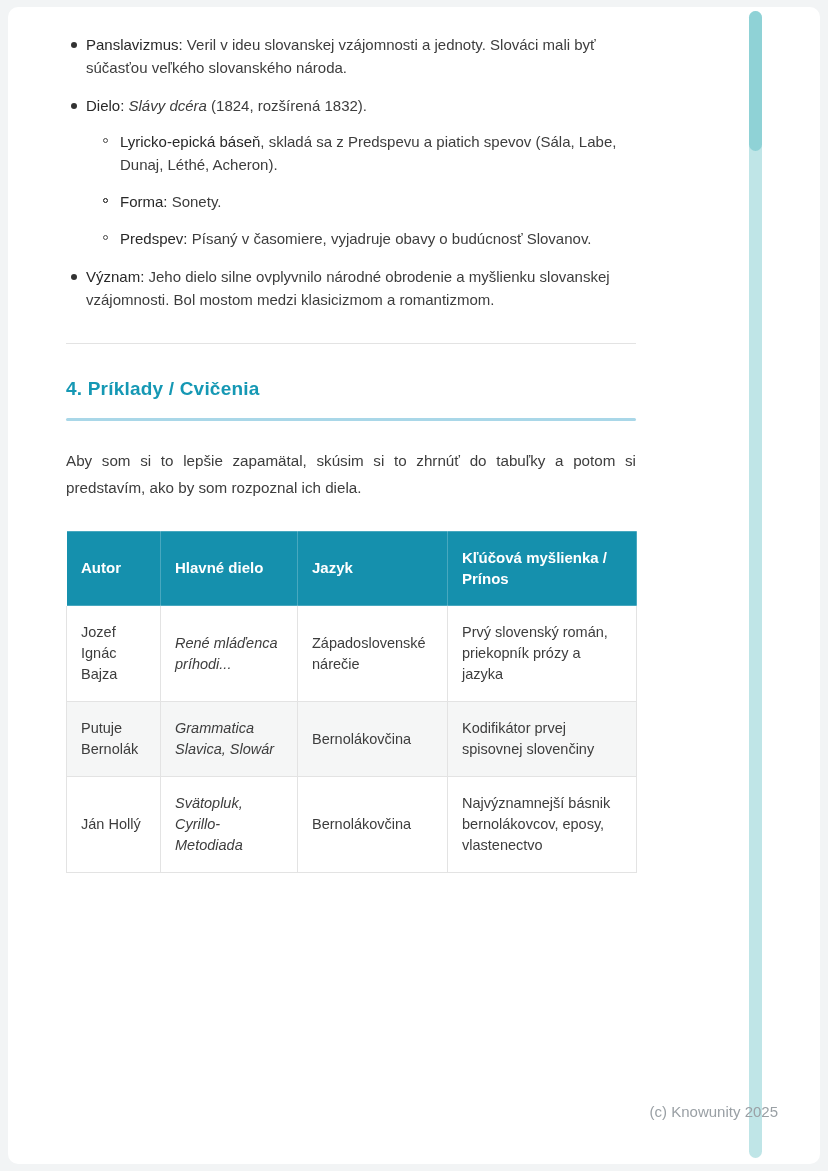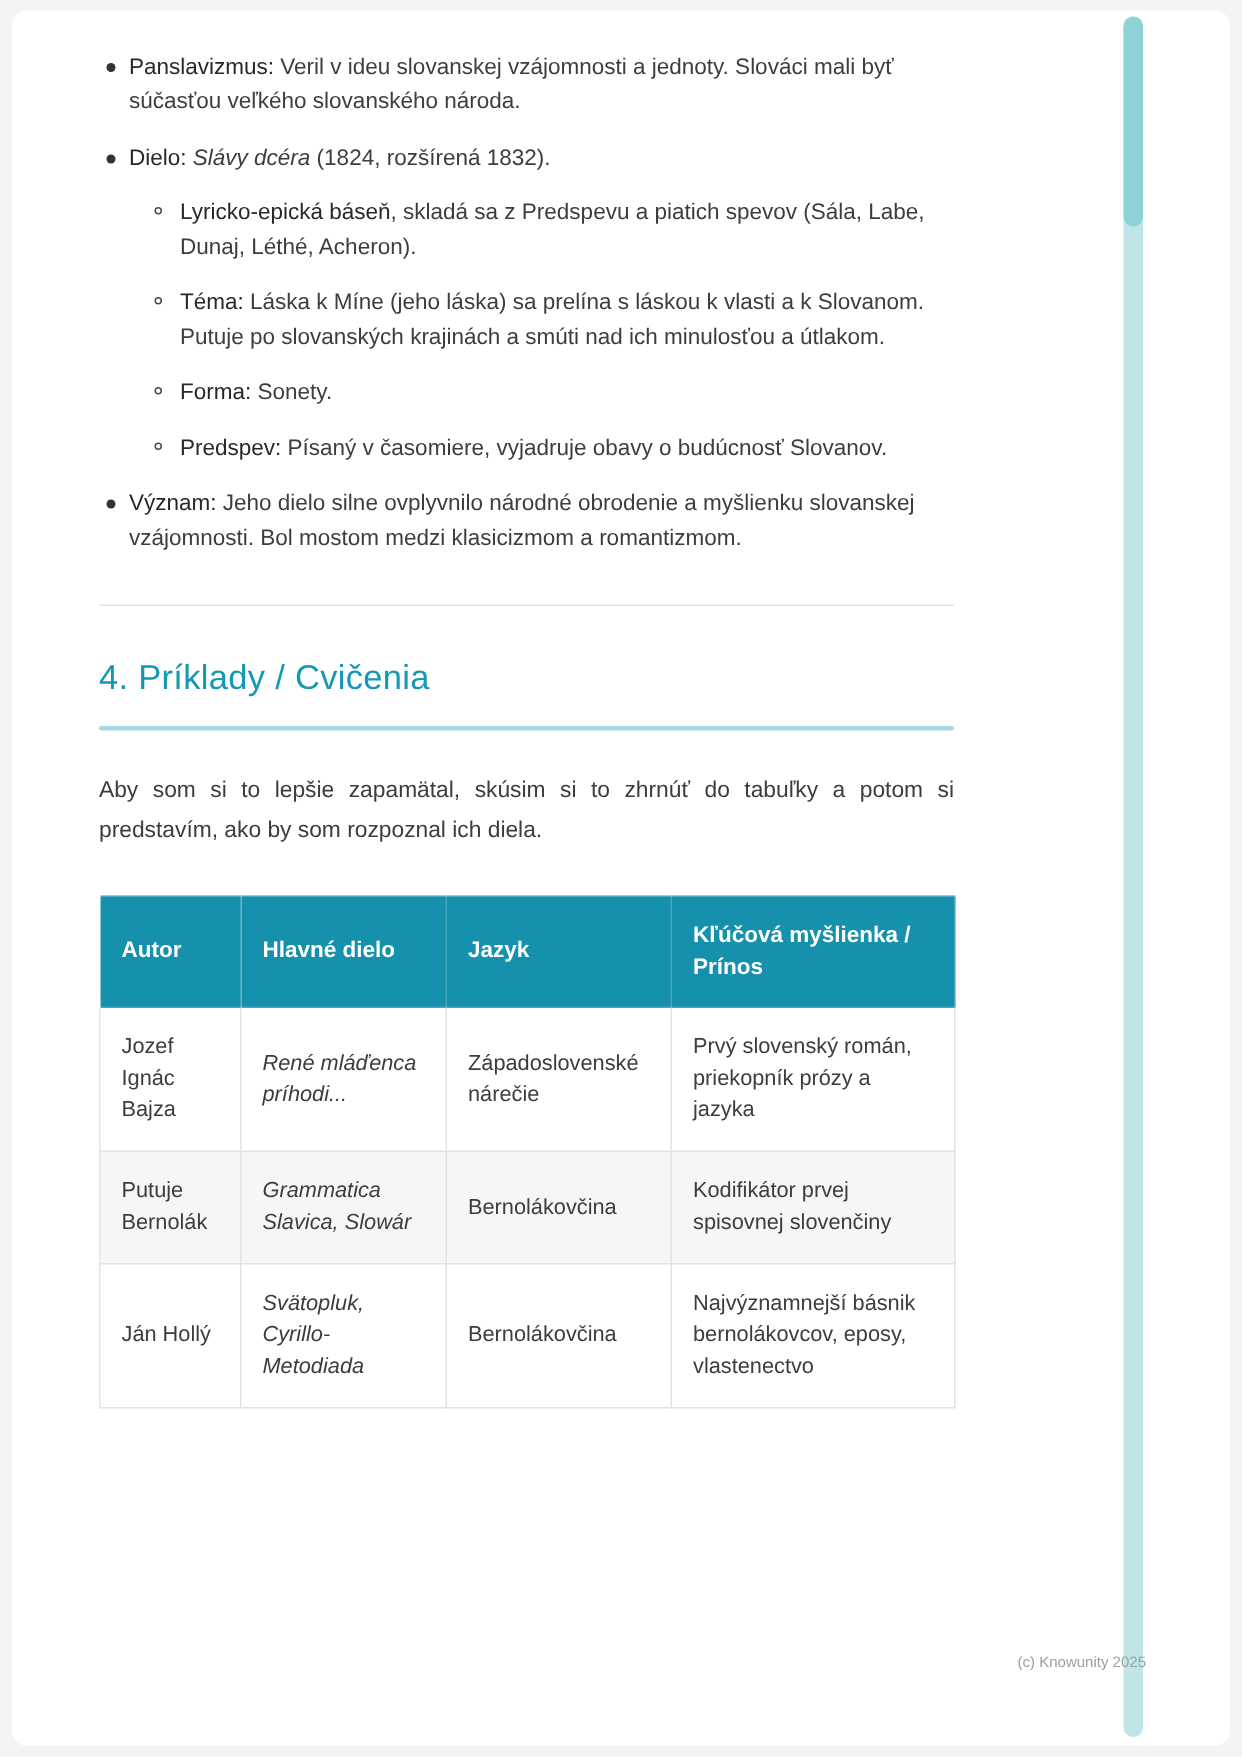--- a/index.html
+++ b/index.html
@@ -46,22 +46,22 @@
   .bullet{position:absolute;display:inline-block;}
   .b1{left:5px;top:8px;width:6px;height:6px;border-radius:50%;background:#333;}
   .b2{left:3px;top:7px;width:5px;height:5px;border-radius:50%;border:1.5px solid #4a4a4a;background:transparent;}
   .sublist{padding-left:14px;margin-top:13px;}
   strong{font-weight:400;color:var(--bold_text);}
   em{font-style:italic;}
   
   .divider{height:1px;background:var(--border);margin-top:32px;}
   .section-heading{
     margin-top:30px;
-    font-size:23px;
-    font-weight:400;
+    font-size:19px;
+    font-weight:700;
     color:var(--heading_text);
     letter-spacing:.2px;
   }
   .heading-underline{height:3px;background:var(--underline);margin-top:14px;border-radius:2px;}
   .intro{margin-top:26px;text-align:justify;line-height:1.78;font-size:15.2px;}
   
   table{
     margin-top:30px;
     width:570px;
     border-collapse:collapse;
@@ -97,37 +97,37 @@
   }
   .scrollbar-thumb{
     position:absolute;
     left:0;top:0;
     width:13px;height:140px;
     background:var(--scrollbar_thumb);
     border-radius:7px;
   }
   .watermark{
     position:absolute;
-    top:1096px;right:56px;
-    font-size:10px;
+    top:1096px;right:42px;
+    font-size:15px;
     color:var(--watermark);
     z-index:5;
   }
 </style>
 </head>
 <body>
 
 <div class="page">
   <div class="content">
 
     <ul>
         <li class="li-l1"><span class="bullet b1"></span><span class="li-text"><strong>Panslavizmus:</strong><span> Veril v ideu slovanskej vzájomnosti a jednoty. Slováci mali byť súčasťou veľkého slovanského národa.</span></span></li>
         <li class="li-l1"><span class="bullet b1"></span><span class="li-text"><strong>Dielo:</strong><span> </span><em>Slávy dcéra</em><span> (1824, rozšírená 1832).</span></span><ul class="sublist">
             <li class="li-l2"><span class="bullet b2"></span><span class="li-text"><strong>Lyricko-epická báseň</strong><span>, skladá sa z Predspevu a piatich spevov (Sála, Labe, Dunaj, Léthé, Acheron).</span></span></li>
-            <li class="li-l2"><span class="bullet b2"></span><span class="li-text"><strong>Téma:</strong><span> Láska k Míne (jeho láska) sa prelína s láskou k vlasti a k Slovanom. Putuje po slovanských krajinách a smúti nad ich minulosťou a útlakom.</span></span></li>
+            <li class="li-l2"><span class="bullet b2"></span></li>
             <li class="li-l2"><span class="bullet b2"></span><span class="li-text"><strong>Forma:</strong><span> Sonety.</span></span></li>
             <li class="li-l2"><span class="bullet b2"></span><span class="li-text"><strong>Predspev:</strong><span> Písaný v časomiere, vyjadruje obavy o budúcnosť Slovanov.</span></span></li>
           </ul></li>
         <li class="li-l1"><span class="bullet b1"></span><span class="li-text"><strong>Význam:</strong><span> Jeho dielo silne ovplyvnilo národné obrodenie a myšlienku slovanskej vzájomnosti. Bol mostom medzi klasicizmom a romantizmom.</span></span></li>
       </ul>
 
     <div class="divider"></div>
 
     <h2 class="section-heading">4. Príklady / Cvičenia</h2>
     <div class="heading-underline"></div>

